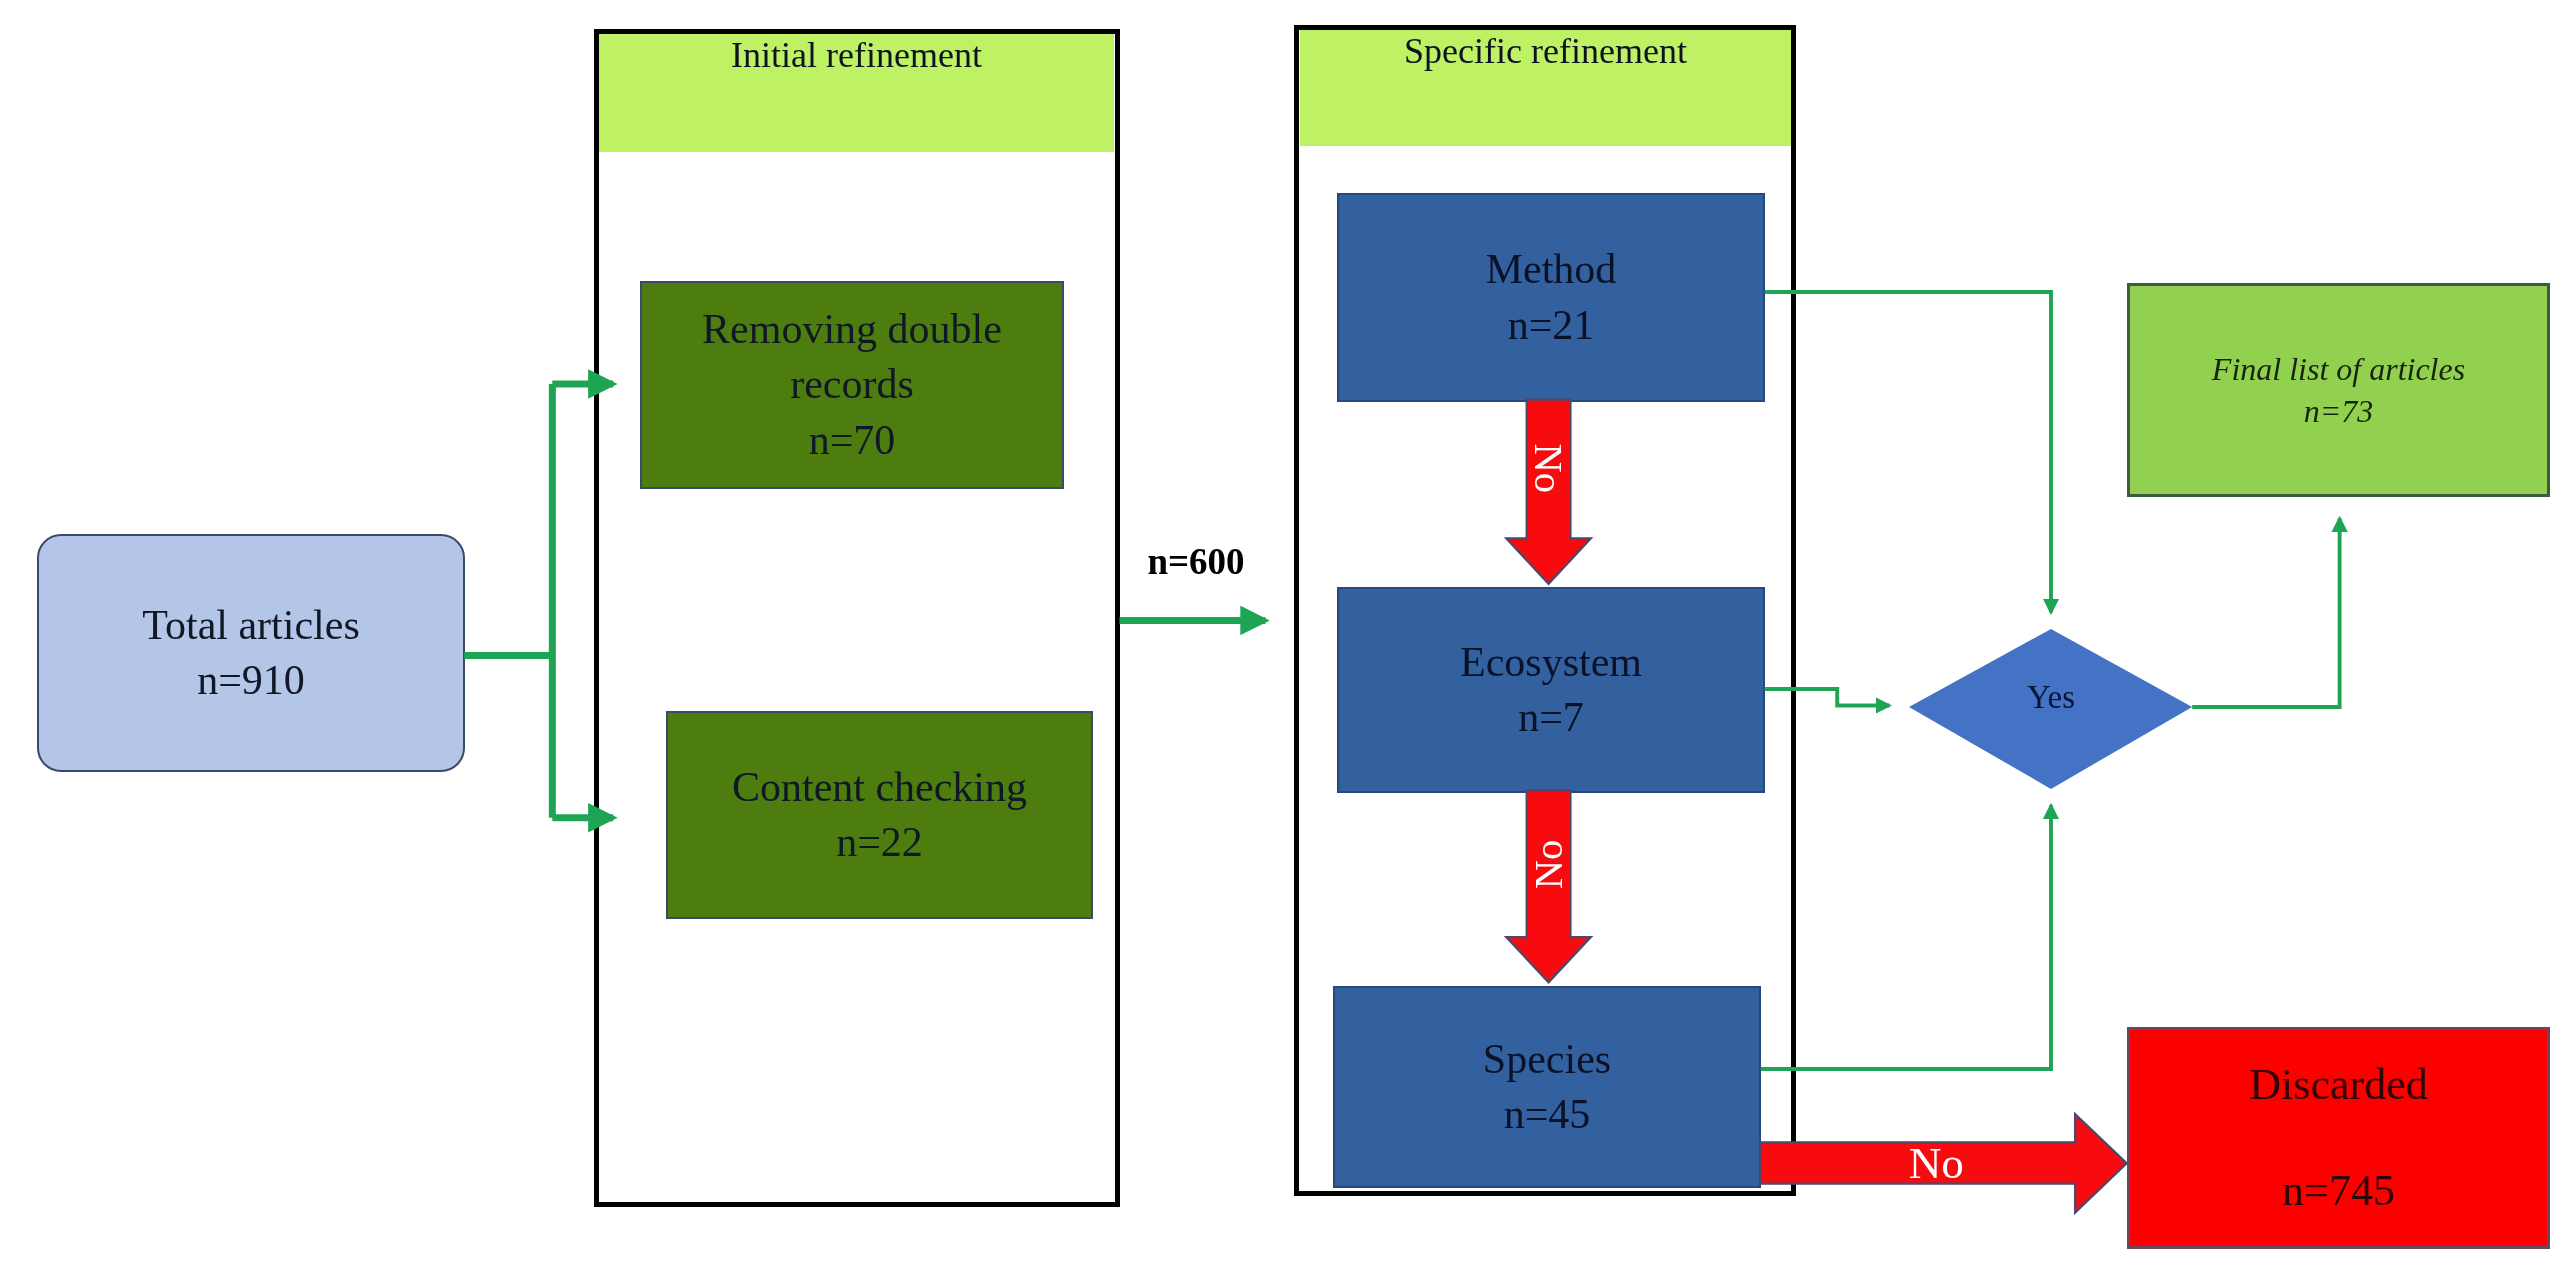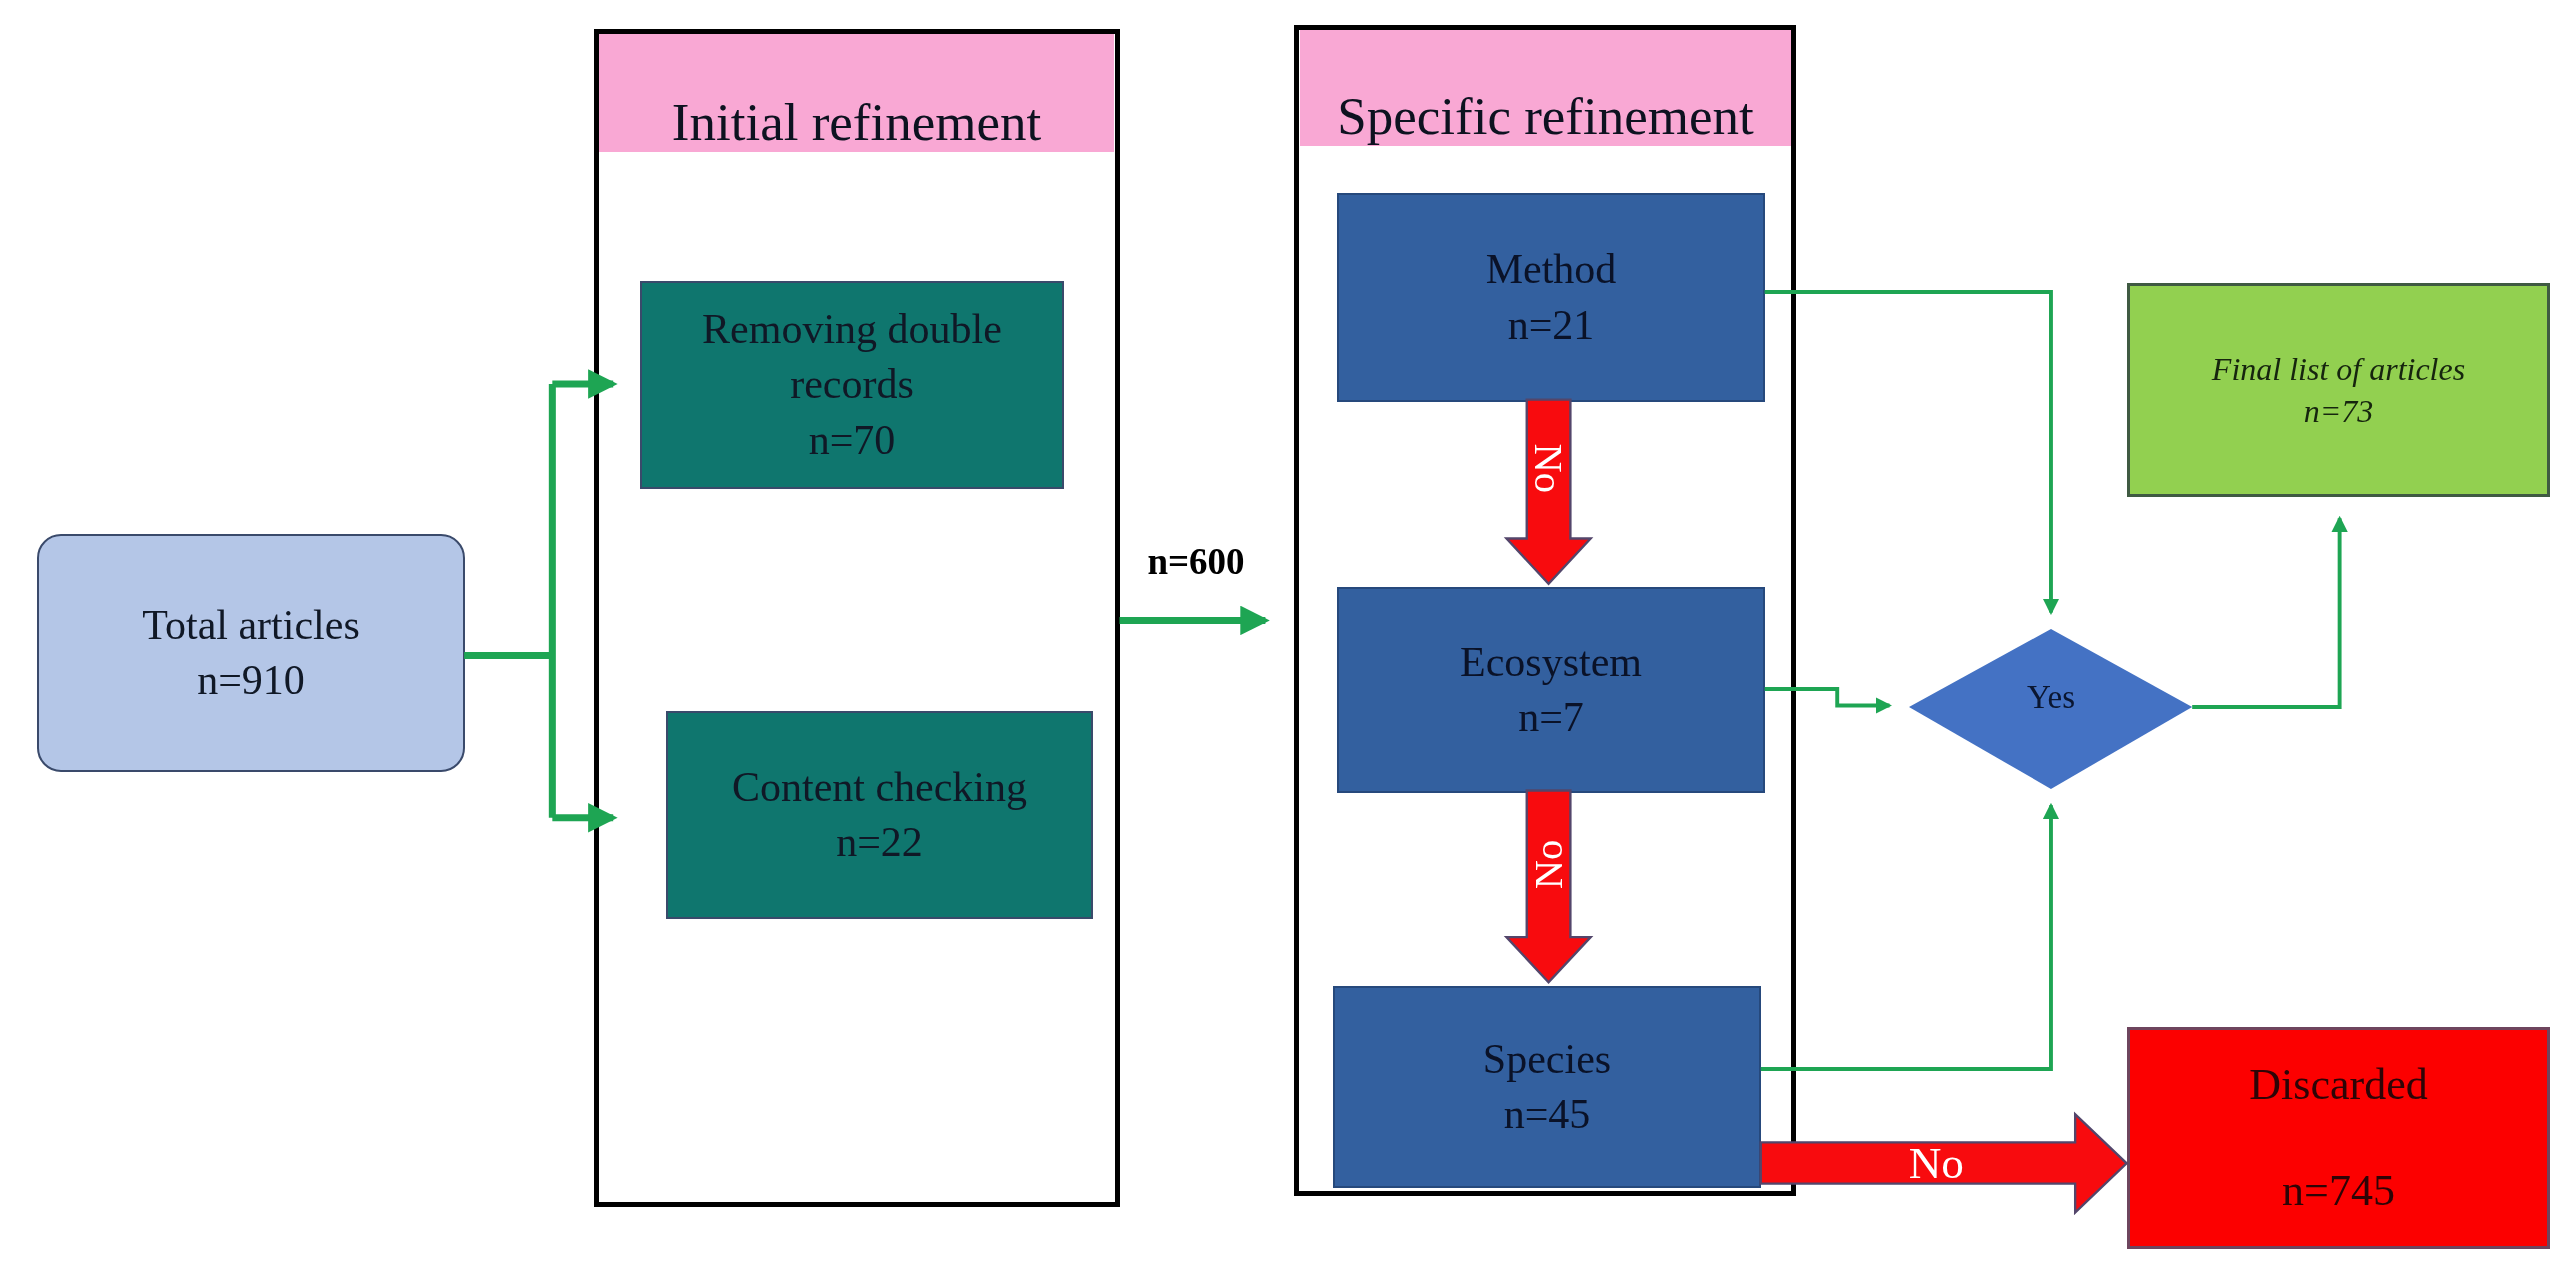--- a/index.html
+++ b/index.html
@@ -15,25 +15,25 @@
     display:flex;flex-direction:column;
     justify-content:center;align-items:center;
     text-align:center;
     box-sizing:border-box;
     line-height:1.32;
   }
   .node .lbl, .node .cnt{display:block;}
   .container{position:absolute;box-sizing:border-box;border:5.5px solid #000;background:#fff;}
   .band{
     position:absolute;box-sizing:border-box;
-    display:flex;justify-content:center;align-items:flex-end;
-    background:#f9a8d4;color:#0D1220;
-    font-size:53px;text-align:center;
+    display:flex;justify-content:center;align-items:flex-start;
+    background:#bef264;color:#0D1220;
+    font-size:36px;text-align:center;
   }
-  .light{background:#0f766e;border:2.3px solid #3A4A6B;color:#101826;font-size:42px;}
+  .light{background:#4d7c0f;border:2.3px solid #3A4A6B;color:#101826;font-size:42px;}
   .dark{background:#33609F;border:2.3px solid #26497C;color:#0A1228;font-size:42px;}
   #total-articles{background:#B4C6E7;}
   #final-list{background:#92D050;border:3.1px solid #3F5A42;color:#16250E;font-size:32px;font-style:italic;}
   #discarded{background:#FC0000;border:3.1px solid #6E455E;color:#2E0406;font-size:44px;gap:48px;}
   #edge-count-label{
     position:absolute;left:1079px;top:540px;width:234px;
     text-align:center;font-weight:bold;font-size:37px;color:#000;
   }
   #yes-label{
     position:absolute;left:1973px;top:679px;width:156px;

